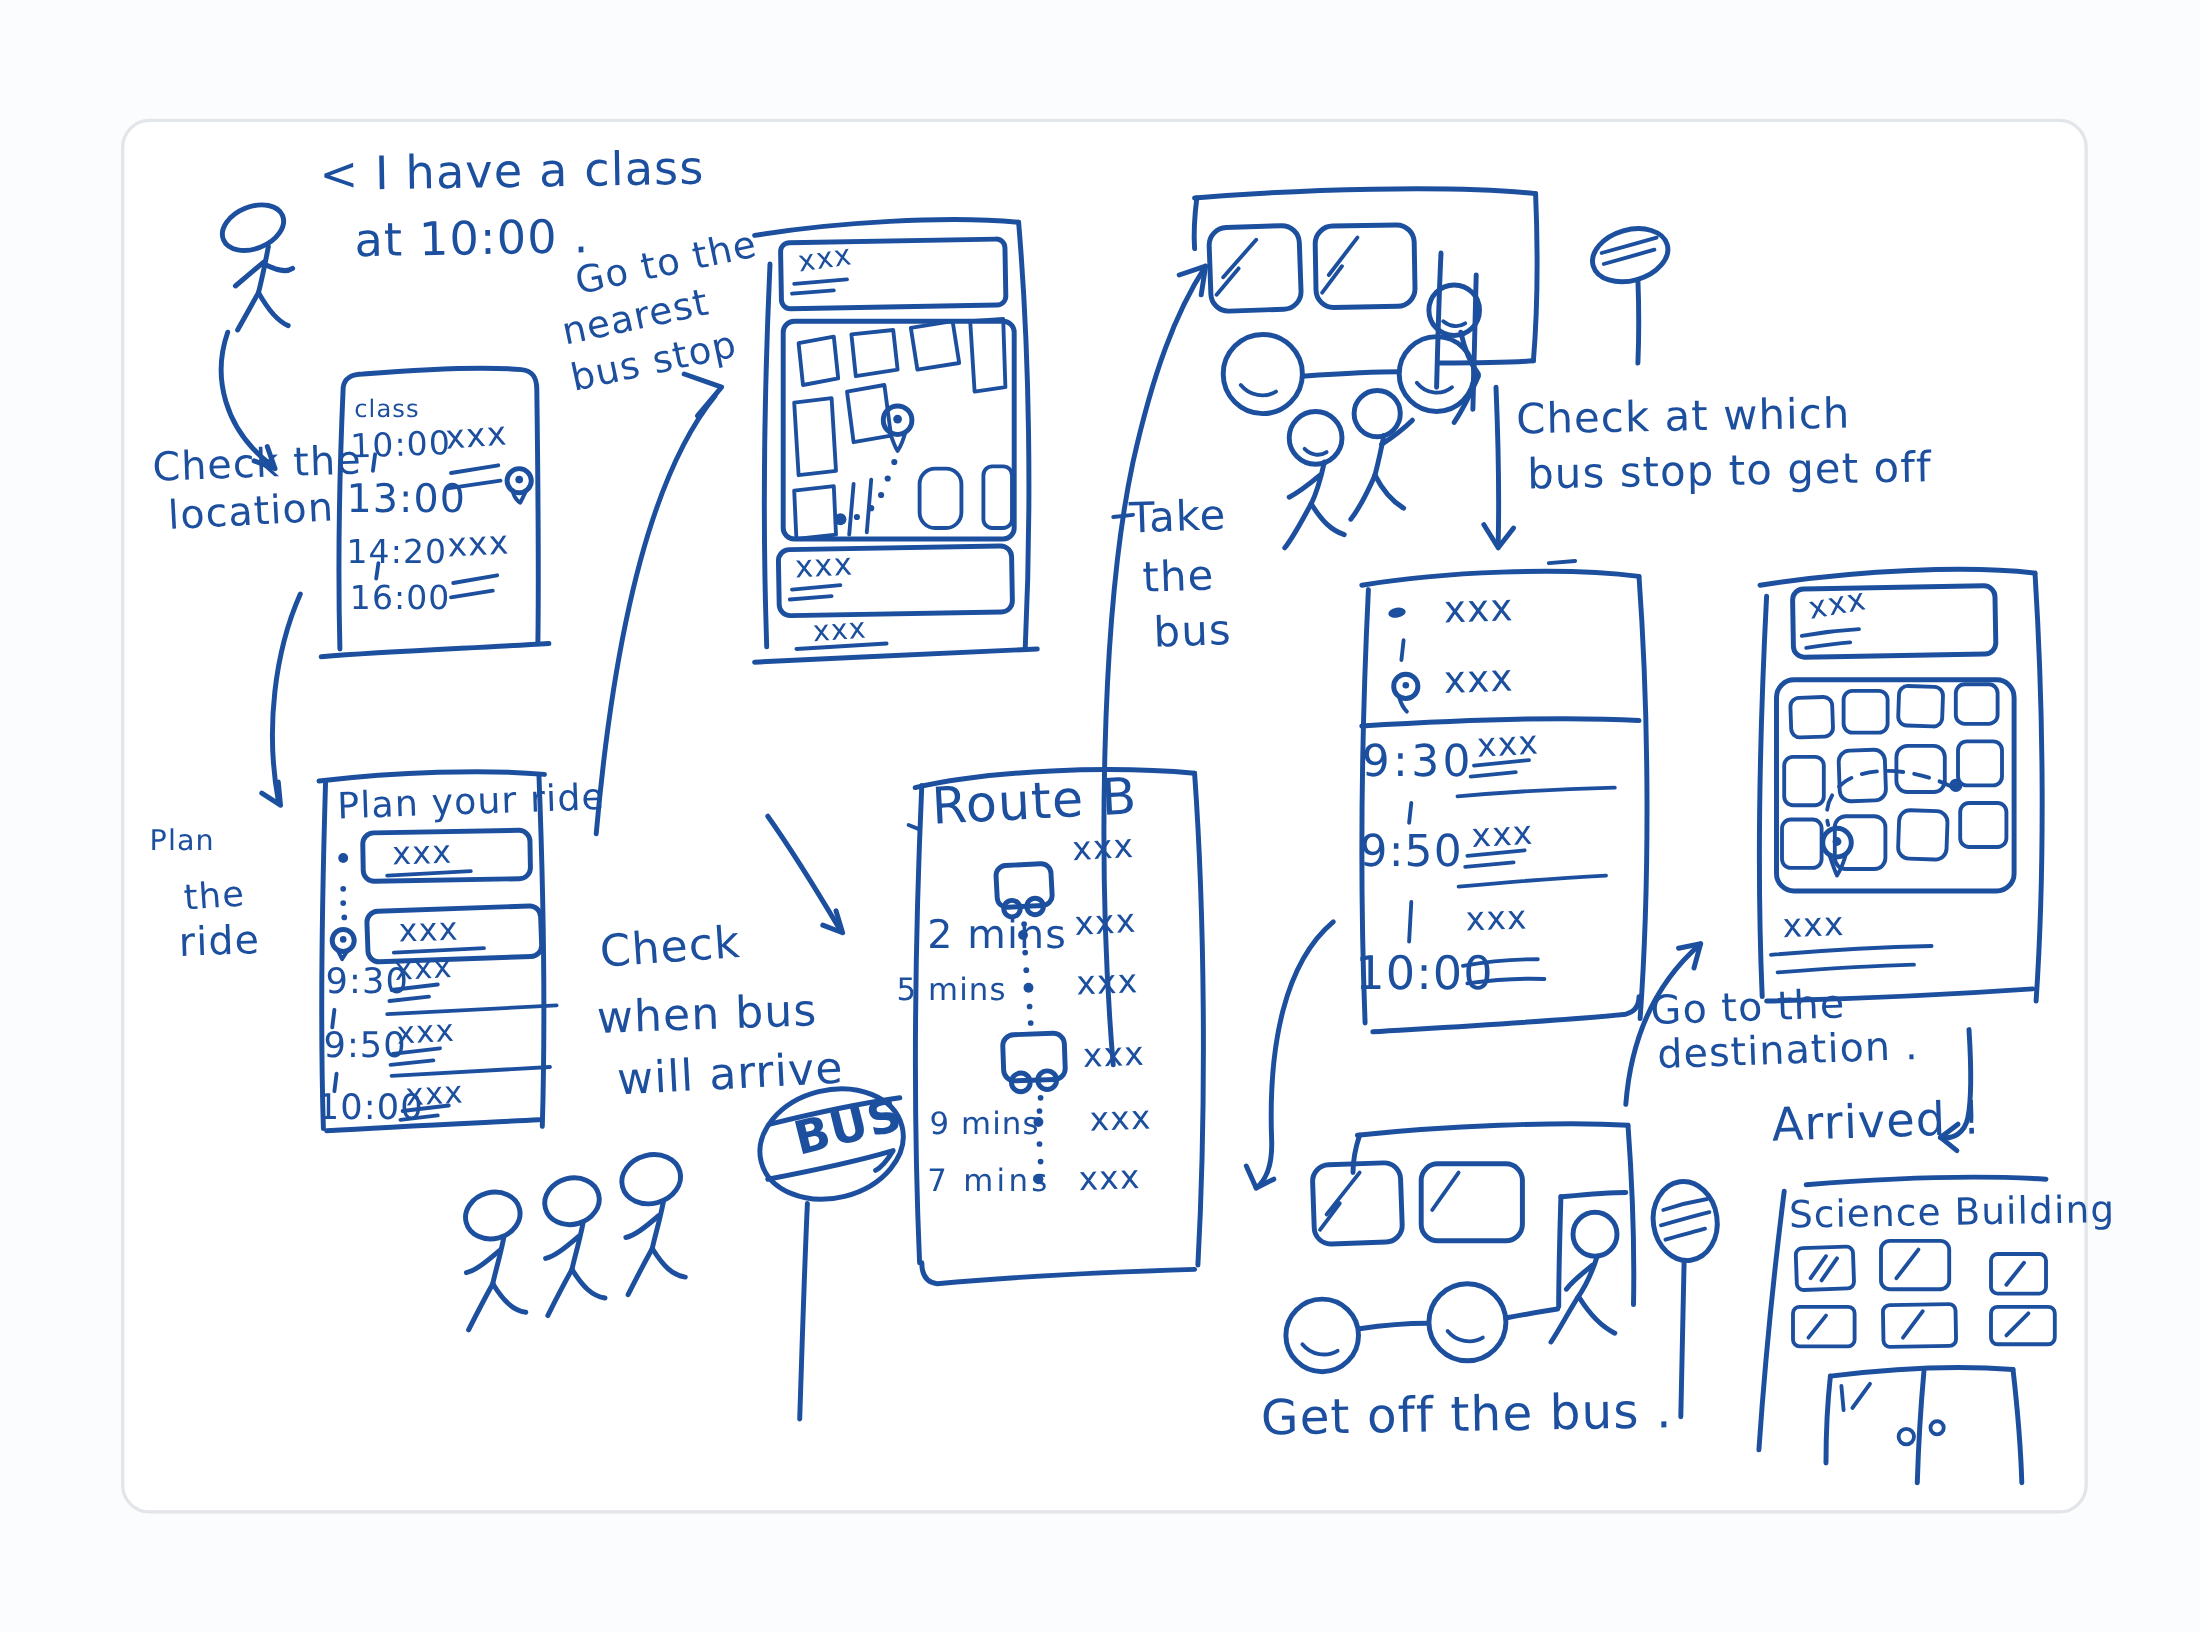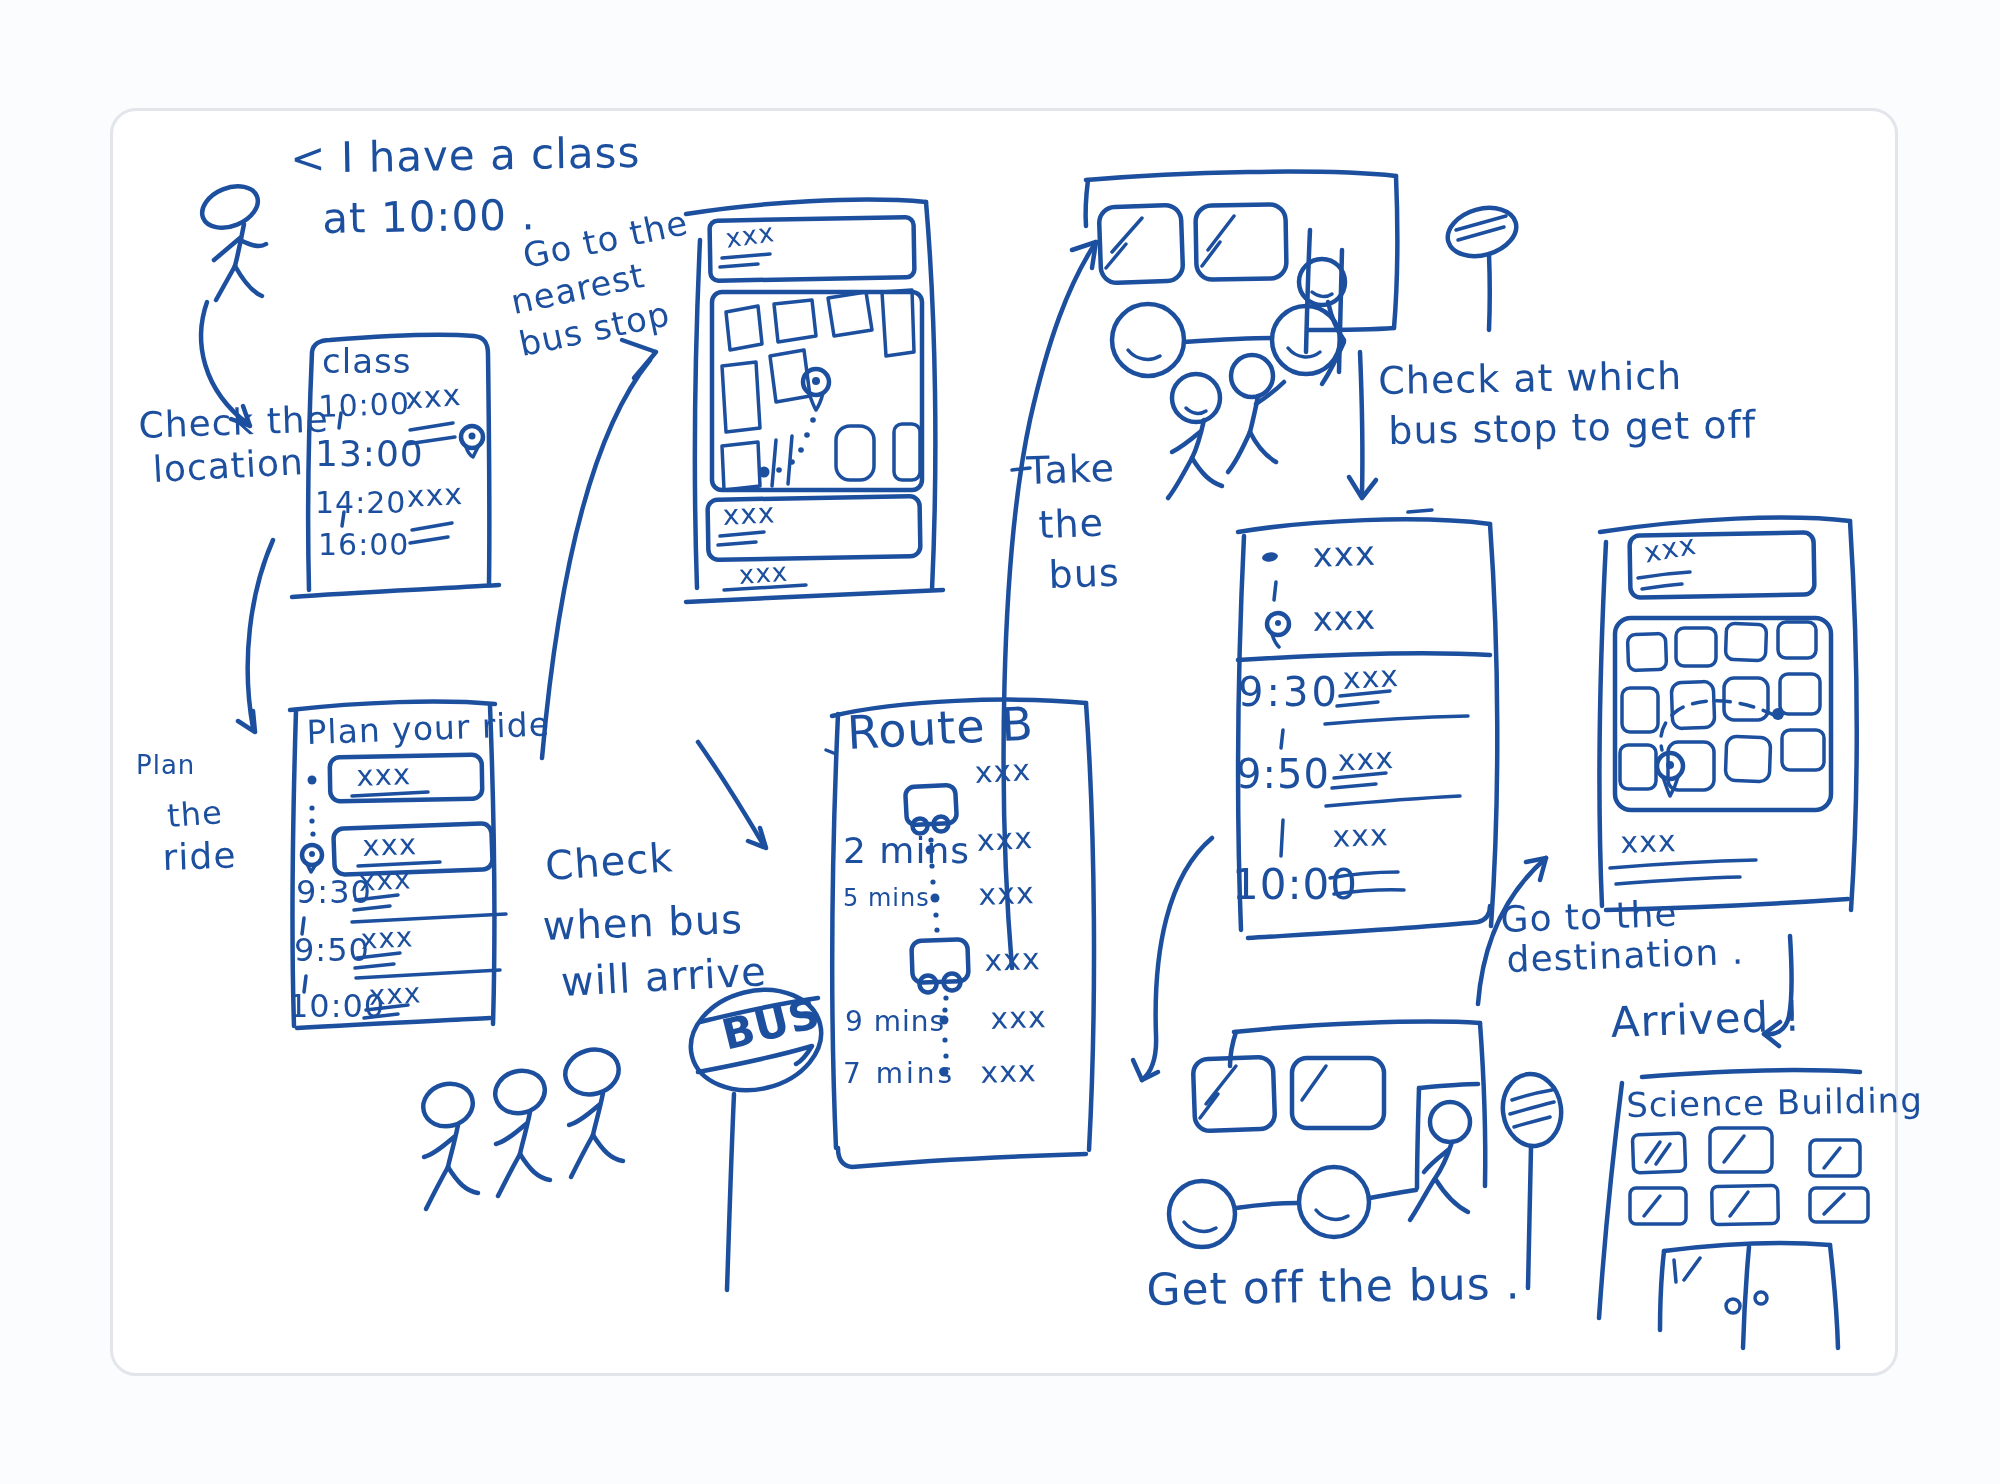--- a/index.html
+++ b/index.html
@@ -372,21 +372,21 @@
     <circle class="thin" cx="1761" cy="1298" r="6"></circle>
     <path class="thin" d="M 1676 1282 L 1674 1260 M 1684 1280 L 1700 1258"></path>
   </g>
 </svg>
 
 <div class="t" style="left:290px;top:138px;font-size:42px;transform:rotate(-1deg)">&lt; I have a class</div>
 <div class="t" style="left:322px;top:198px;font-size:42px;transform:rotate(-1deg)">at 10:00 .</div>
 <div class="t" style="left:138px;top:408px;font-size:36px;transform:rotate(-2deg)">Check the</div>
 <div class="t" style="left:152px;top:452px;font-size:36px;transform:rotate(-3deg)">location</div>
 
-<div class="t" style="left:322px;top:344px;font-size:34px">class</div>
+<div class="t" style="left:322px;top:362px;font-size:22px">class</div>
 <div class="t" style="left:318px;top:392px;font-size:30px;transform:rotate(-2deg)">10:00</div>
 <div class="t" style="left:404px;top:384px;font-size:30px;transform:rotate(-4deg)">xxx</div>
 <div class="t" style="left:315px;top:436px;font-size:36px">13:00</div>
 <div class="t" style="left:315px;top:488px;font-size:30px">14:20</div>
 <div class="t" style="left:406px;top:482px;font-size:30px;transform:rotate(-3deg)">xxx</div>
 <div class="t" style="left:318px;top:530px;font-size:30px">16:00</div>
 
 <div class="t" style="left:136px;top:752px;font-size:26px">Plan</div>
 <div class="t" style="left:166px;top:800px;font-size:32px;transform:rotate(-4deg)">the</div>
 <div class="t" style="left:162px;top:840px;font-size:36px;transform:rotate(-2deg)">ride</div>
@@ -412,21 +412,21 @@
 <div class="t b" style="left:718px;top:1016px;font-size:42px;transform:rotate(-14deg)">BUS</div>
 
 <div class="t" style="left:544px;top:846px;font-size:40px;transform:rotate(-4deg)">Check</div>
 <div class="t" style="left:542px;top:906px;font-size:40px;transform:rotate(-2deg)">when bus</div>
 <div class="t" style="left:560px;top:962px;font-size:40px;transform:rotate(-3deg)">will arrive</div>
 
 <div class="t" style="left:846px;top:710px;font-size:46px;transform:rotate(-3deg)">Route B</div>
 <div class="t" style="left:974px;top:758px;font-size:30px;transform:rotate(-3deg)">xxx</div>
 <div class="t" style="left:843px;top:833px;font-size:36px">2 mins</div>
 <div class="t" style="left:976px;top:826px;font-size:30px;transform:rotate(-3deg)">xxx</div>
-<div class="t" style="left:843px;top:886px;font-size:24px">5 mins</div>
+<div class="t" style="left:815px;top:886px;font-size:28px">5 mins</div>
 <div class="t" style="left:978px;top:880px;font-size:30px;transform:rotate(-2deg)">xxx</div>
 <div class="t" style="left:984px;top:946px;font-size:30px;transform:rotate(-2deg)">xxx</div>
 <div class="t" style="left:845px;top:1008px;font-size:28px">9 mins</div>
 <div class="t" style="left:990px;top:1004px;font-size:30px;transform:rotate(-2deg)">xxx</div>
 <div class="t" style="left:843px;top:1060px;font-size:28px;letter-spacing:3px">7 mins</div>
 <div class="t" style="left:980px;top:1058px;font-size:30px;transform:rotate(-2deg)">xxx</div>
 
 <div class="t" style="left:1026px;top:452px;font-size:38px;transform:rotate(-2deg)">Take</div>
 <div class="t" style="left:1038px;top:506px;font-size:38px;transform:rotate(-2deg)">the</div>
 <div class="t" style="left:1048px;top:556px;font-size:38px;transform:rotate(-2deg)">bus</div>

